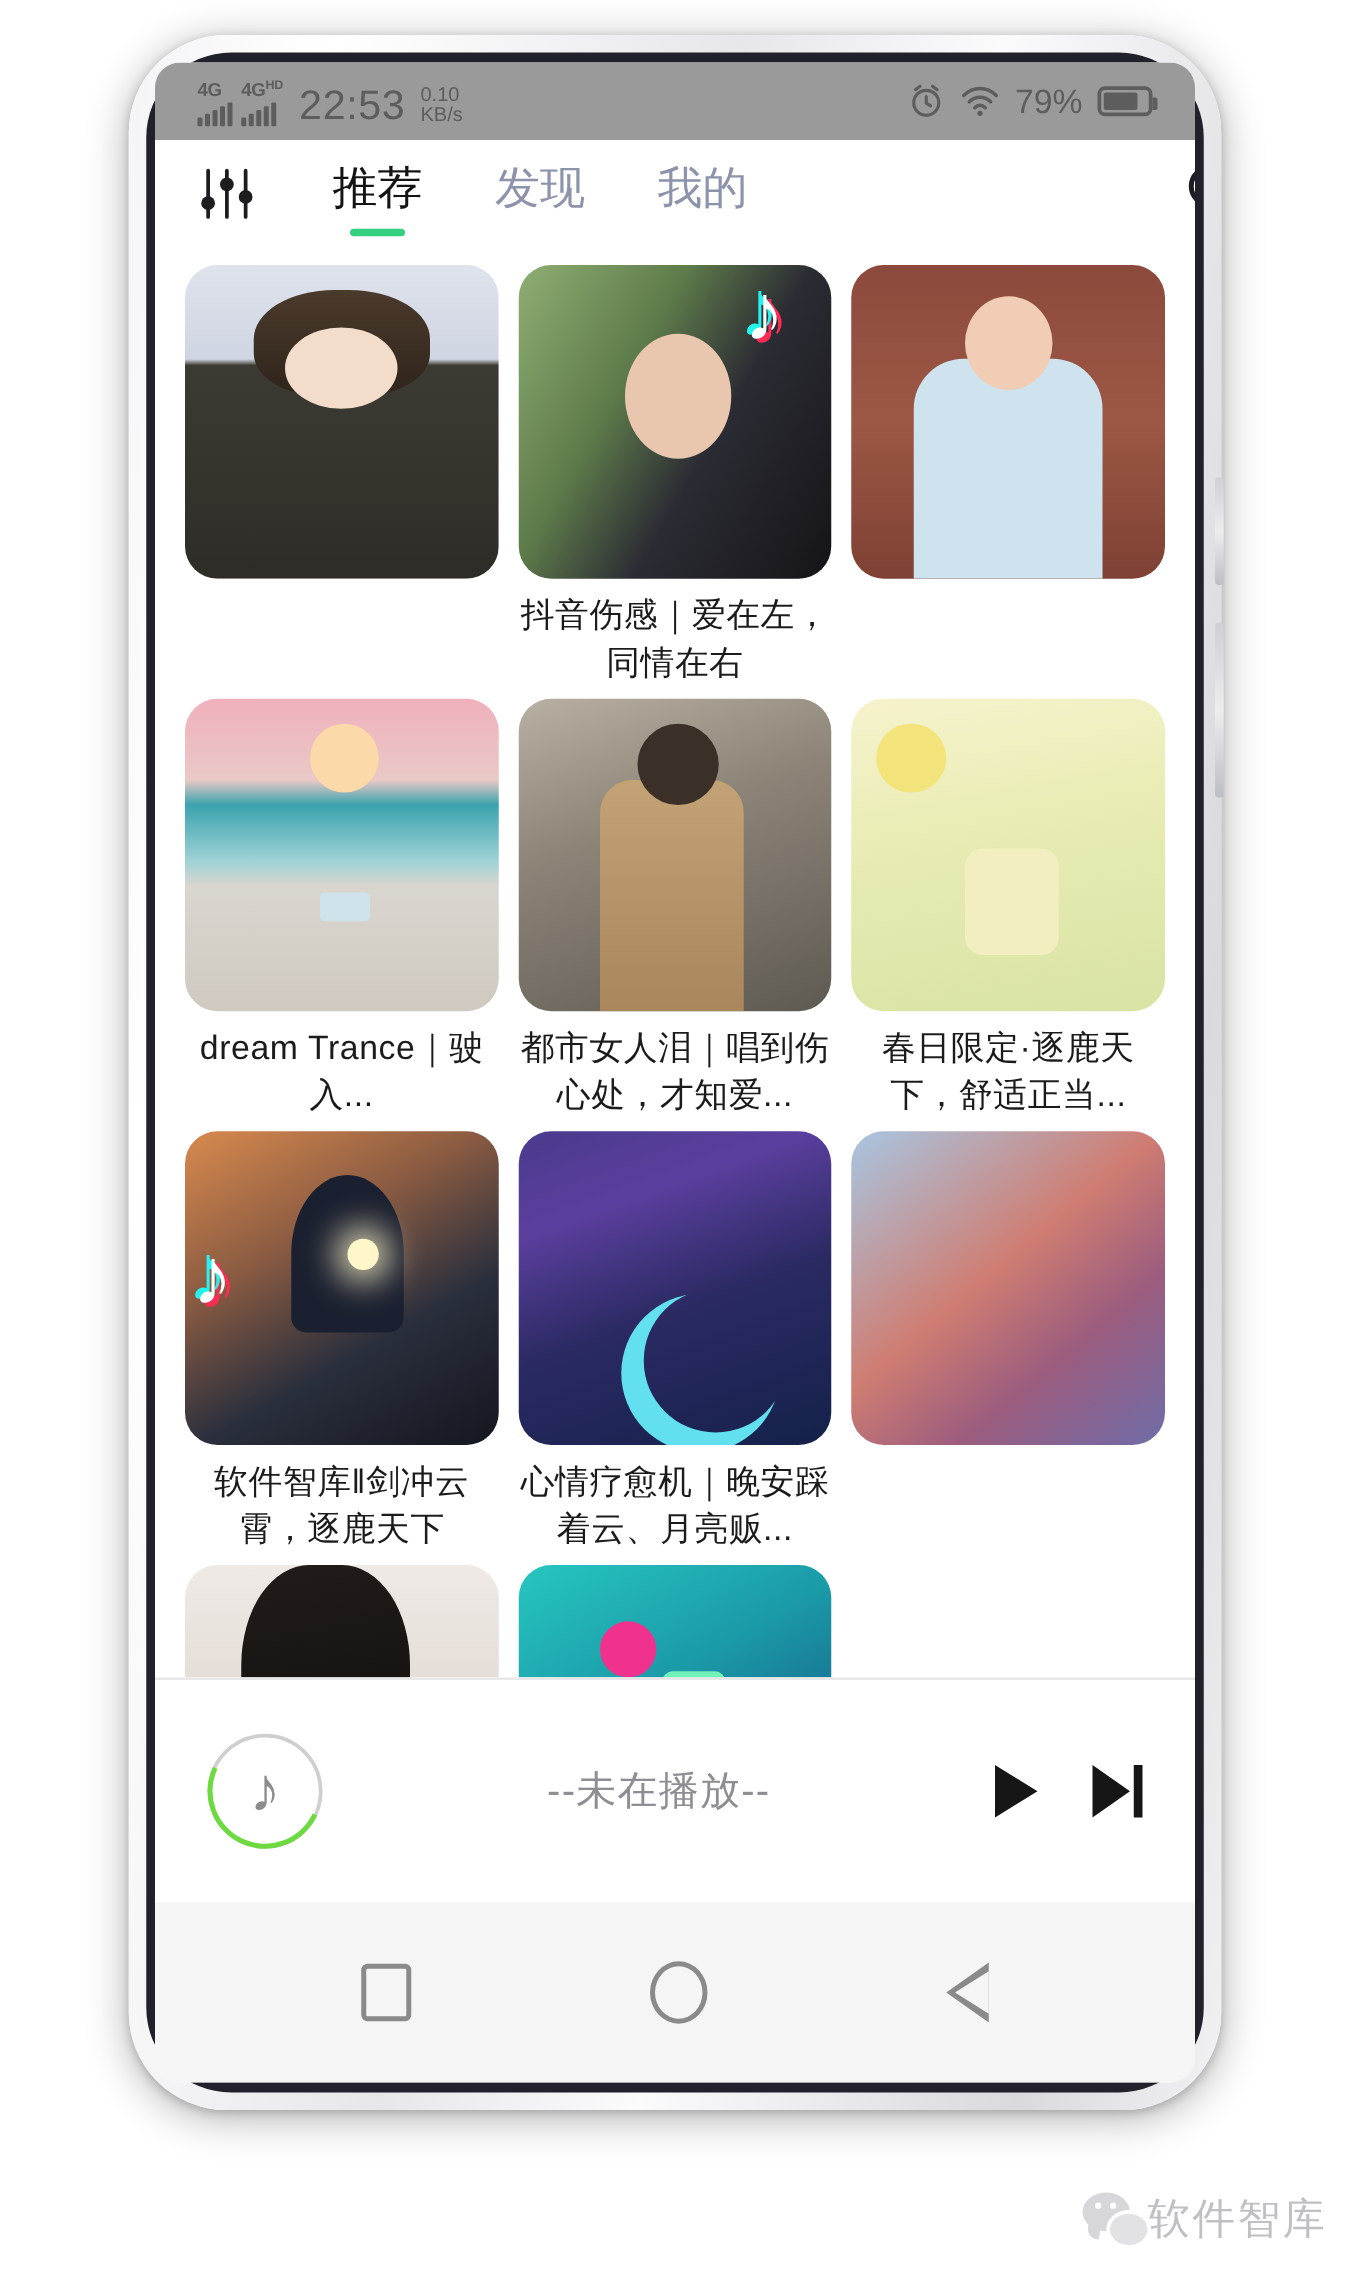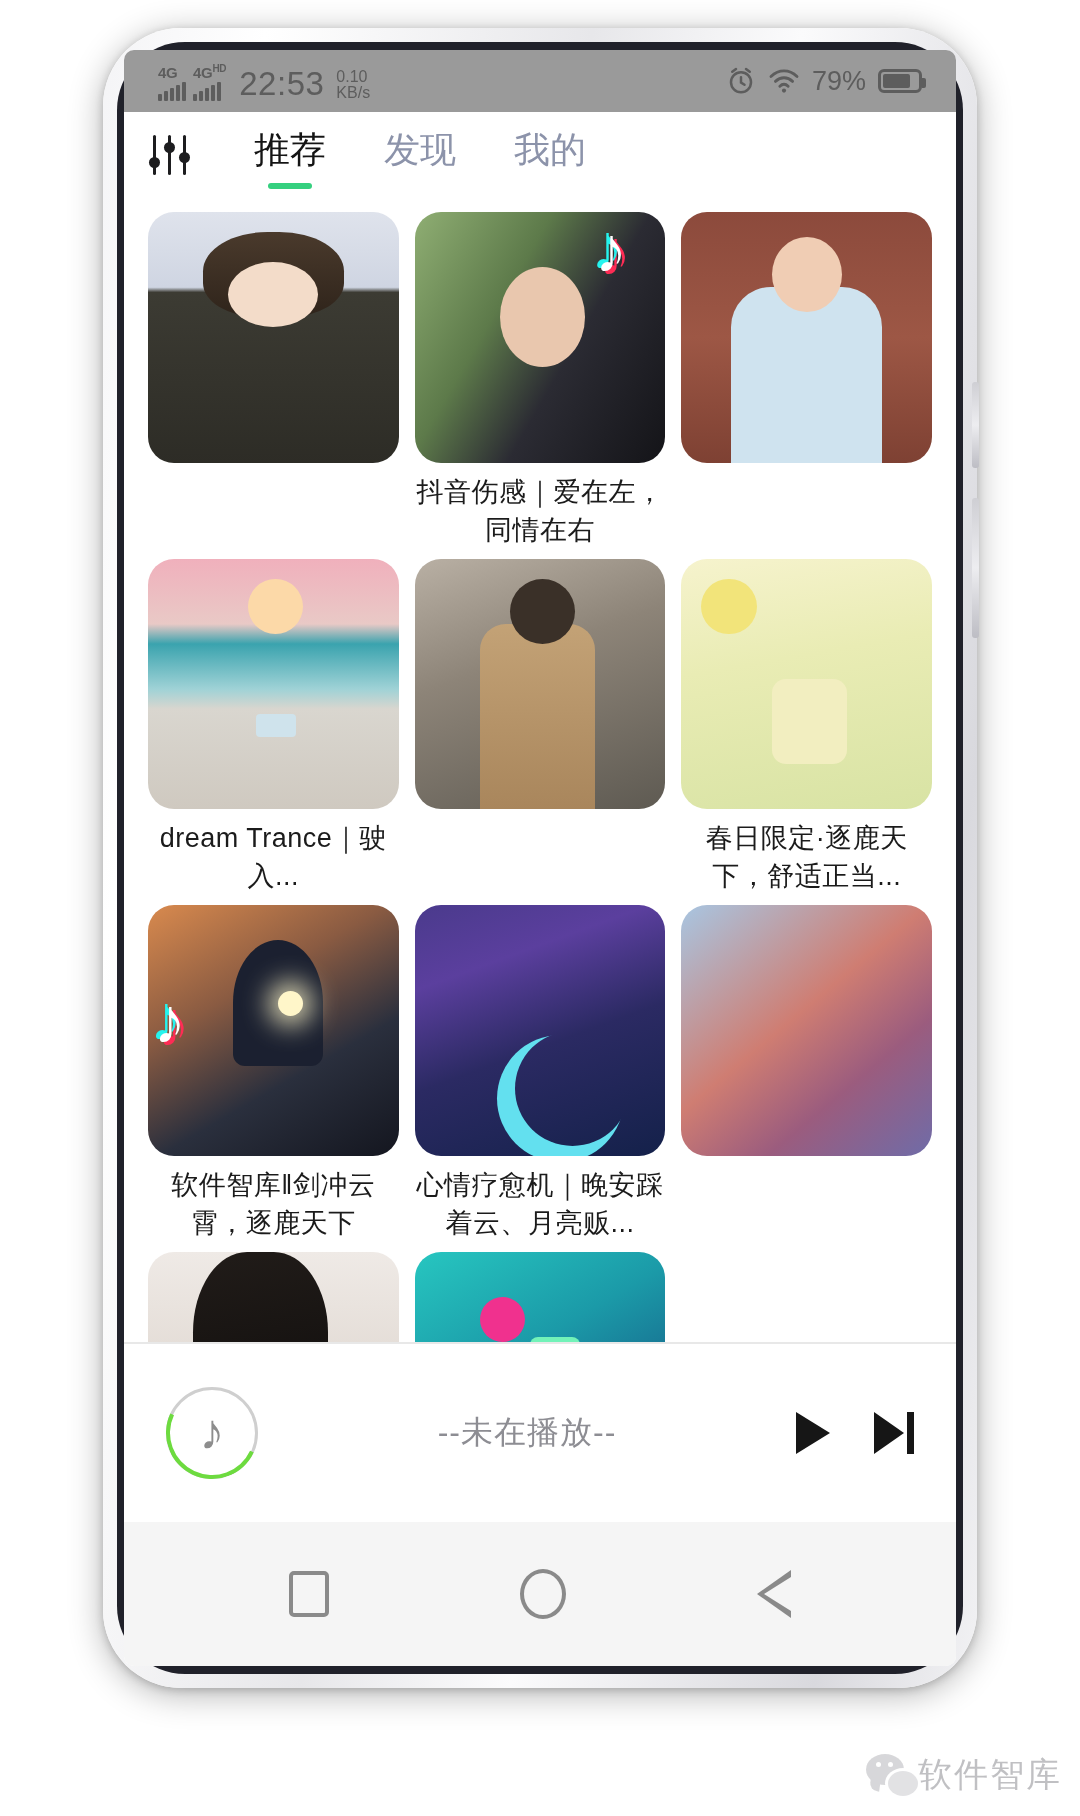--- a/index.html
+++ b/index.html
@@ -23,21 +23,21 @@
     position: absolute;
     left: 117px; top: 42px;
     width: 846px; height: 1632px;
     border-radius: 68px;
     background: #20212a;
   }
   #phone-screen {
     position: absolute;
     left: 124px; top: 50px;
     width: 832px; height: 1616px;
-    border-radius: 10px;
+    border-radius: 20px;
     background: #ffffff;
     overflow: hidden;
   }
   
   .side-btn {
     position: absolute; right: 974px; width: 7px;
     background: linear-gradient(180deg,#cfcfd4,#ededf0,#bdbdc4);
     border-radius: 3px;
   }
   #side-btn-a { left: 972px; top: 382px; height: 86px; }
@@ -74,21 +74,21 @@
   #battery-pct { font-size: 27px; color: #5d5d5d; }
   #battery-icon { width: 44px; height: 24px; border: 3px solid #5d5d5d; border-radius: 6px; position: relative; }
   #battery-icon::after { content:''; position:absolute; right:-7px; top:6px; width:4px; height:10px; background:#5d5d5d; border-radius:0 2px 2px 0; }
   #battery-fill { position:absolute; left:2px; top:2px; bottom:2px; width:72%; background:#5d5d5d; border-radius:2px; }
 
   
   #top-nav {
     position: absolute; left: 0; top: 62px;
     width: 909px; height: 86px;
     display: flex; align-items: center;
-    padding: 0 24px;
+    padding: 0 36px;
     background: #fff;
     justify-content: center;
   }
   #eq-icon { width: 44px; height: 40px; position: relative; }
   #eq-icon .trk { position:absolute; top:0; bottom:0; width:3px; background:#1d1d1f; border-radius:2px; }
   #eq-icon .trk:nth-child(1){left:5px} #eq-icon .trk:nth-child(2){left:20px} #eq-icon .trk:nth-child(3){left:35px}
   #eq-icon .knb { position:absolute; width:11px; height:11px; border-radius:50%; background:#1d1d1f; }
   #eq-icon .knb:nth-child(4){left:1px; top:22px} #eq-icon .knb:nth-child(5){left:16px; top:7px} #eq-icon .knb:nth-child(6){left:31px; top:17px}
   #nav-tabs { display: flex; align-items: center; gap: 58px; margin-left: 62px; }
   .nav-tab { position: relative; font-size: 36px; color: #8c93aa; padding-bottom: 10px; }
@@ -355,20 +355,21 @@
       <div class="card-thumb img-4"></div>
     </div>
 
     <div class="card">
       <div class="card-thumb img-5"></div>
       <div class="card-title">dream Trance｜驶入...</div>
     </div>
 
     <div class="card">
       <div class="card-thumb img-6"></div>
+      <div class="card-title">都市女人泪｜唱到伤心处，才知爱...</div>
     </div>
 
     <div class="card">
       <div class="card-thumb img-7"></div>
       <div class="card-title">春日限定·逐鹿天下，舒适正当...</div>
     </div>
 
     <div class="card">
       <div class="card-thumb img-8">
         <div class="tt-badge" style="left:6px;top:84px">

